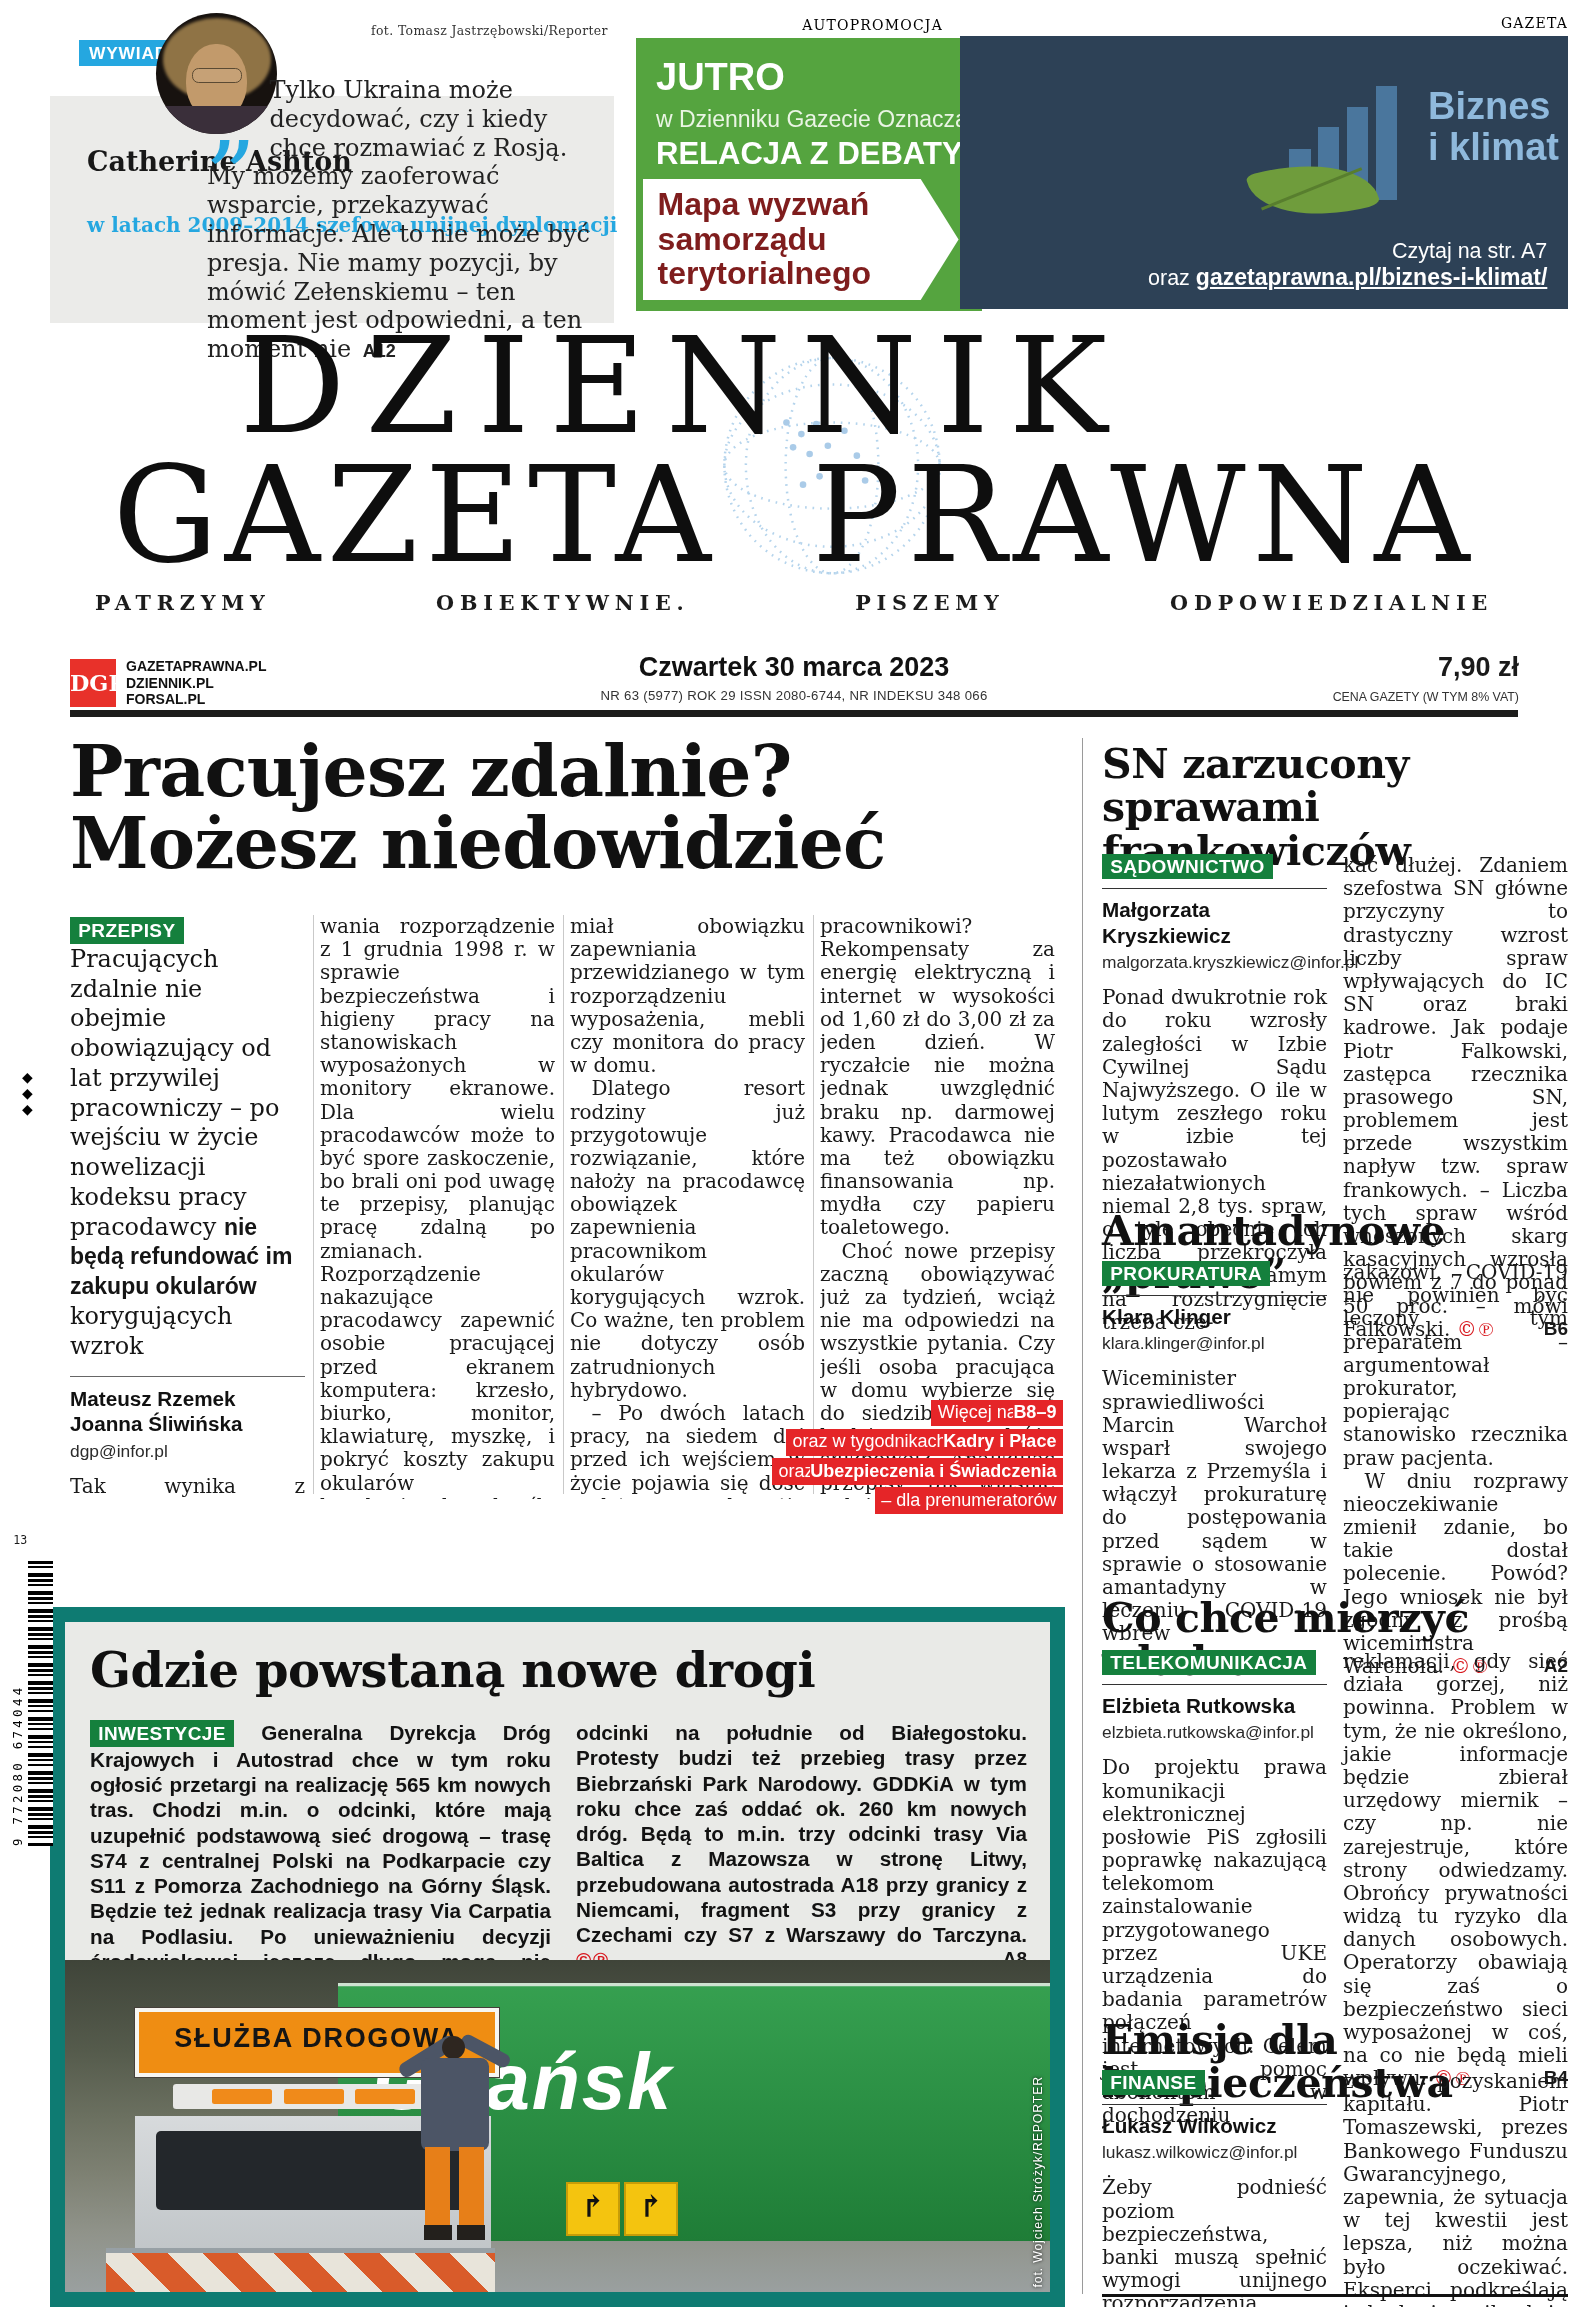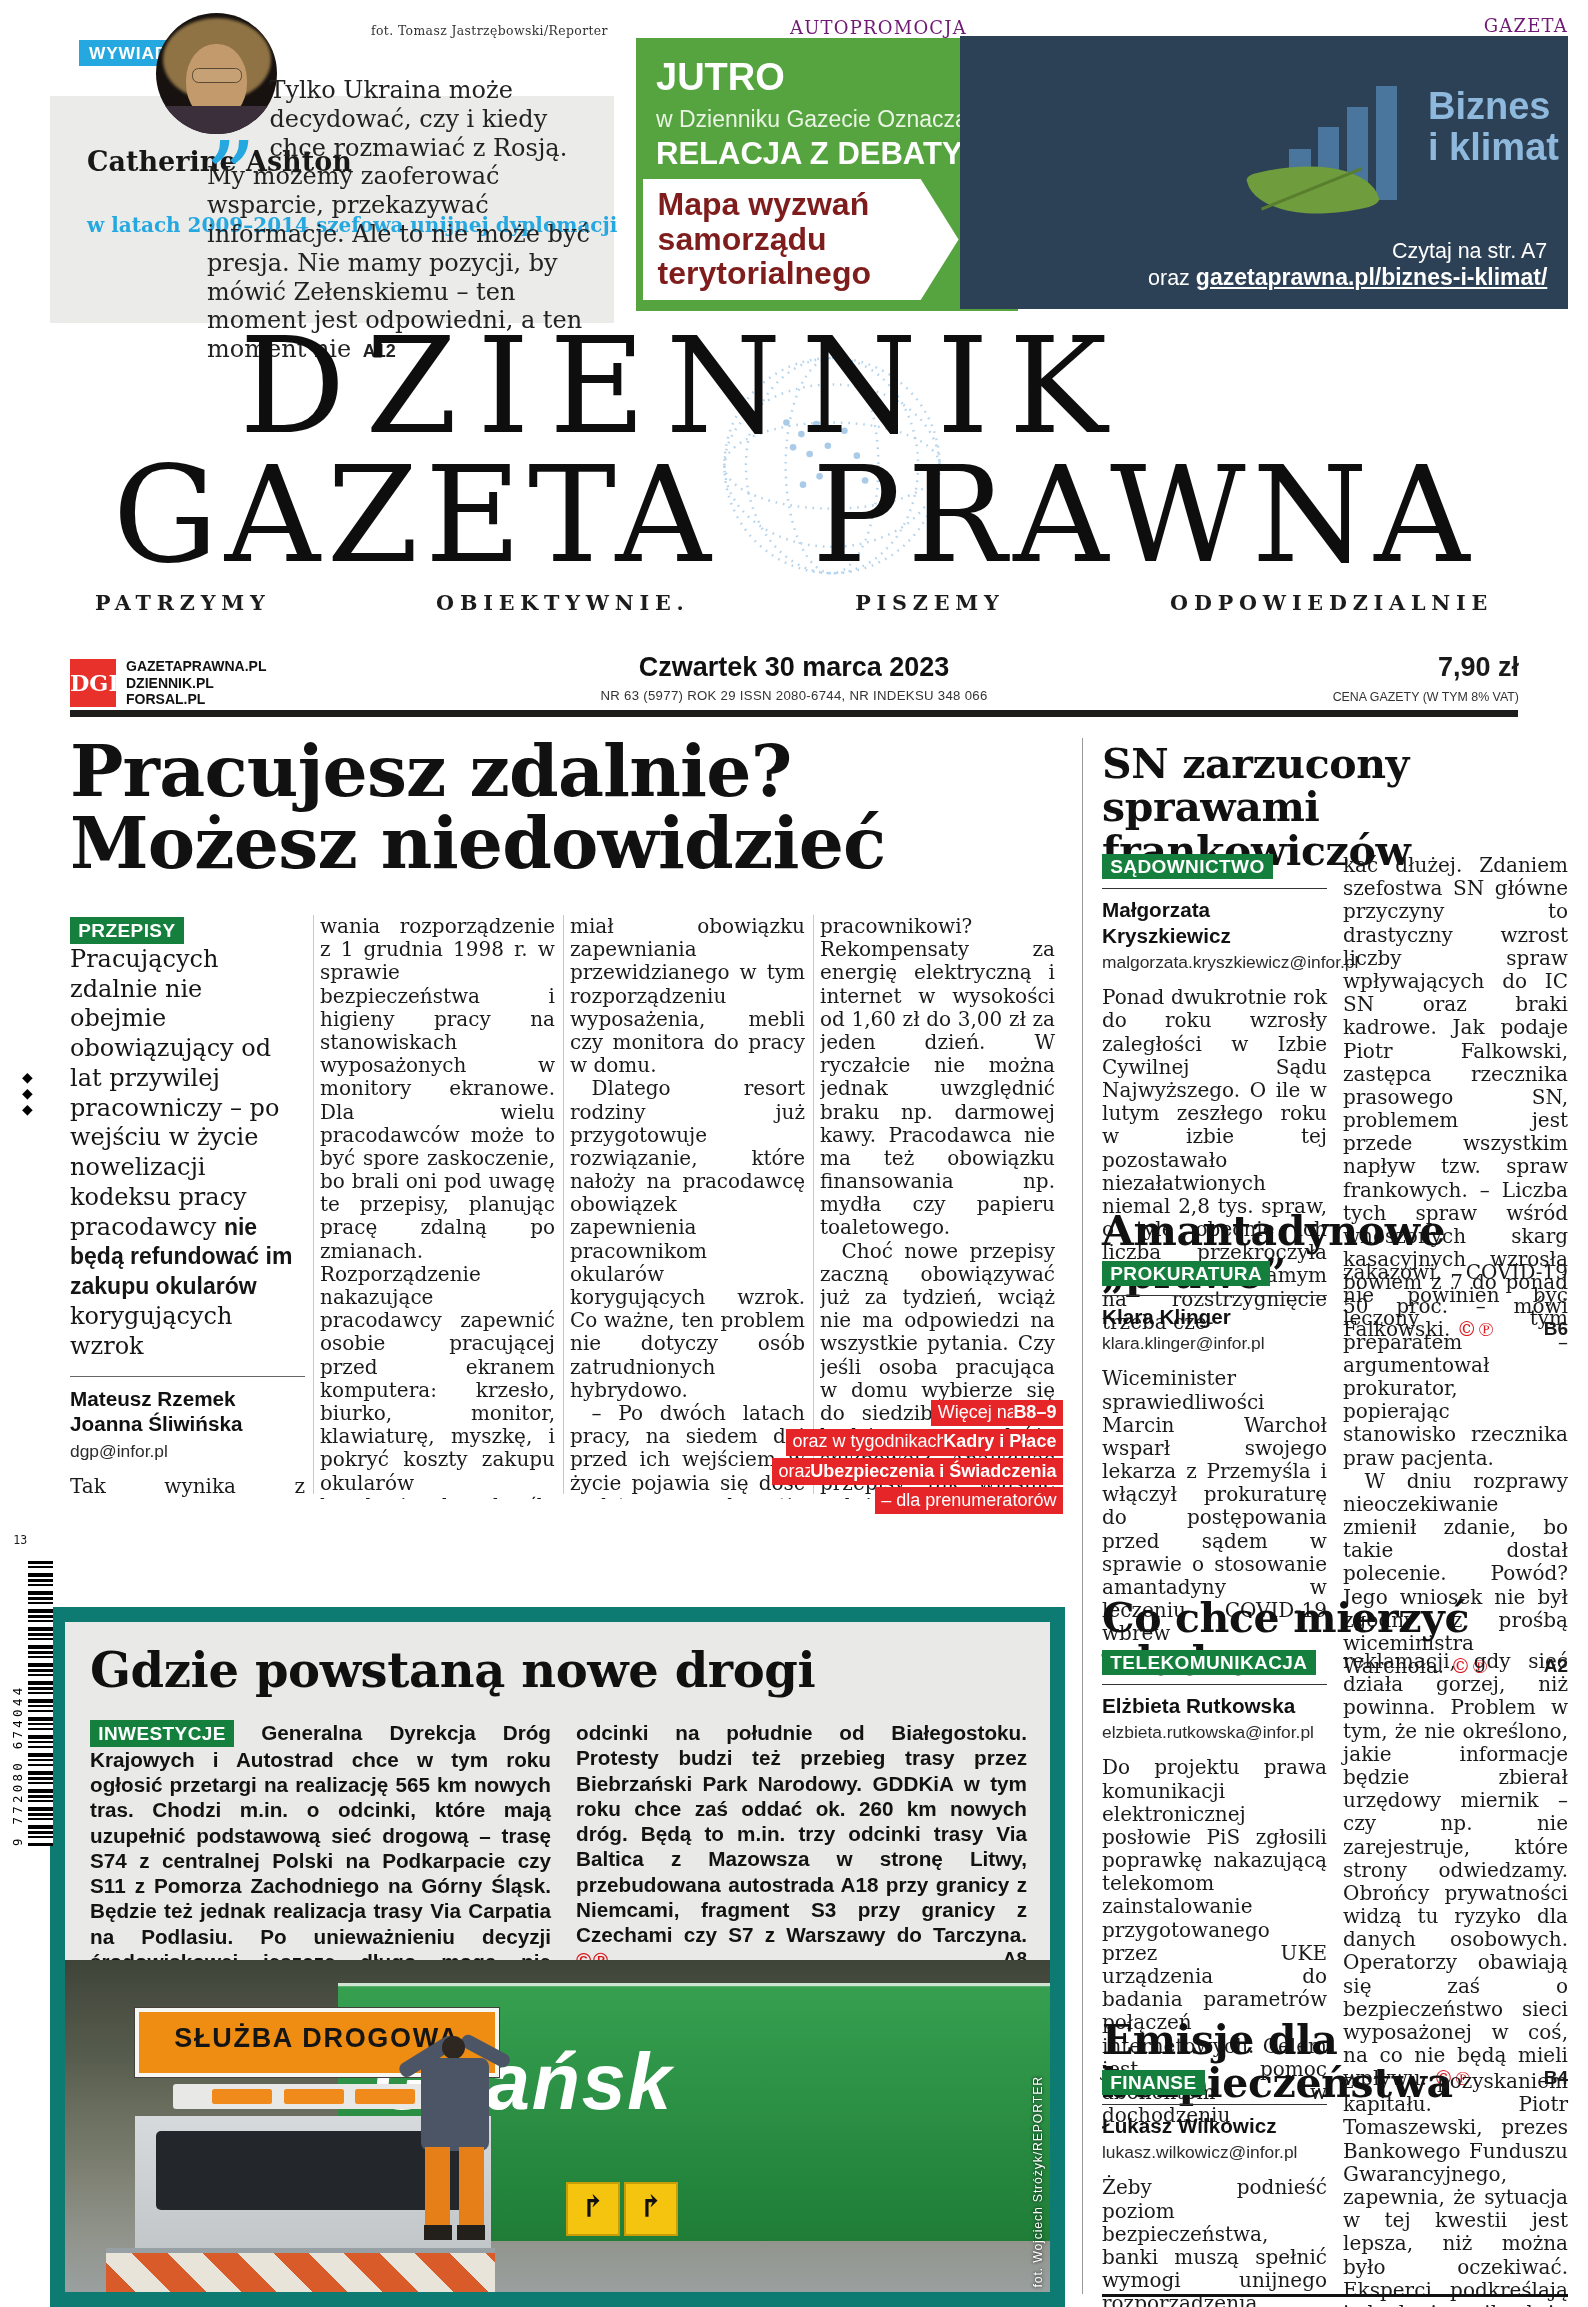--- a/index.html
+++ b/index.html
@@ -17,23 +17,23 @@
   .iv-photo .hair{position:absolute;left:6.6px;top:5px;width:108px;height:83px;border-radius:50%;background:#8f7345;filter:blur(1.7px);}
   .iv-photo .face{position:absolute;left:30px;top:31px;width:61px;height:76px;border-radius:48%;background:#c29a6b;}
   .iv-photo .glasses{position:absolute;left:36px;top:55px;width:48px;height:13.2px;border:1.7px solid #5a4a33;border-radius:6.6px;background:rgba(255,255,255,.08);}
   .iv-photo .coat{position:absolute;left:8.3px;top:93px;width:104px;height:33px;background:#3a2f3a;}
   .iv-name{left:87px;top:147px;font-weight:bold;font-size:27px;line-height:1.12;color:#181818;}
   .iv-desc{left:87px;top:213px;font-weight:bold;font-size:20px;line-height:1.2;color:#25a7e0;}
   .iv-quote{left:207px;top:76px;width:387px;font-size:24px;line-height:1.2;color:#222;}
   .iv-qmark{float:left;font-size:98px;line-height:58px;color:#25a7e0;margin:11.6px 11.6px 0 0;font-family:"DejaVu Serif",serif;}
   .iv-pageref{font-family:"Liberation Sans",sans-serif;font-weight:bold;font-size:18px;margin-left:11.6px;}
 
-  .label-sm{font-size:18px;letter-spacing:1.2px;color:#701a75;}
+  .label-sm{font-size:14px;letter-spacing:1.2px;color:#000000;}
   .promo-label{left:790px;top:16.5px;width:153px;text-align:right;}
-  .promo-box{left:636px;top:38px;width:346px;height:273px;background:#55a43f;overflow:visible;padding-left:36px;}
+  .promo-box{left:636px;top:38px;width:346px;height:273px;background:#55a43f;overflow:visible;}
   .promo-l1{position:absolute;left:20px;top:18px;color:#fff;font-weight:bold;font-size:38px;font-family:"Liberation Sans",sans-serif;}
   .promo-l2{position:absolute;left:20px;top:68px;color:#eaf5e4;font-size:23px;font-family:"Liberation Sans",sans-serif;}
   .promo-l3{position:absolute;left:20px;top:98px;color:#fff;font-weight:bold;font-size:31px;font-family:"Liberation Sans",sans-serif;}
   .promo-arrow{position:absolute;left:6.6px;top:141px;width:316px;height:121px;background:#fff;
                clip-path:polygon(0 0,88% 0,100% 50%,88% 100%,0 100%);}
   .promo-arrow span{display:block;margin:8.3px 0 0 15px;color:#7f1d1d;font-weight:bold;font-size:32px;line-height:1.07;font-family:"Liberation Sans",sans-serif;}
 
   .ad-label{left:1415px;top:15px;width:153px;text-align:right;}
   .ad-box{left:960px;top:36px;width:608px;height:273px;background:#2d4156;}
   .ad-head{position:absolute;left:25px;top:43px;color:#fff;font-weight:bold;font-size:36px;line-height:1.14;font-family:"Liberation Sans",sans-serif;}

